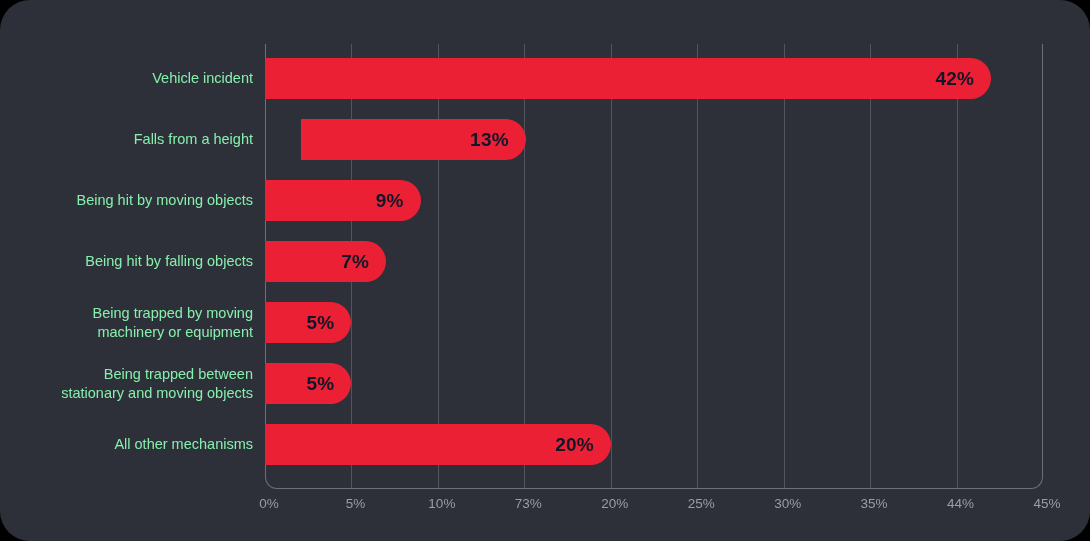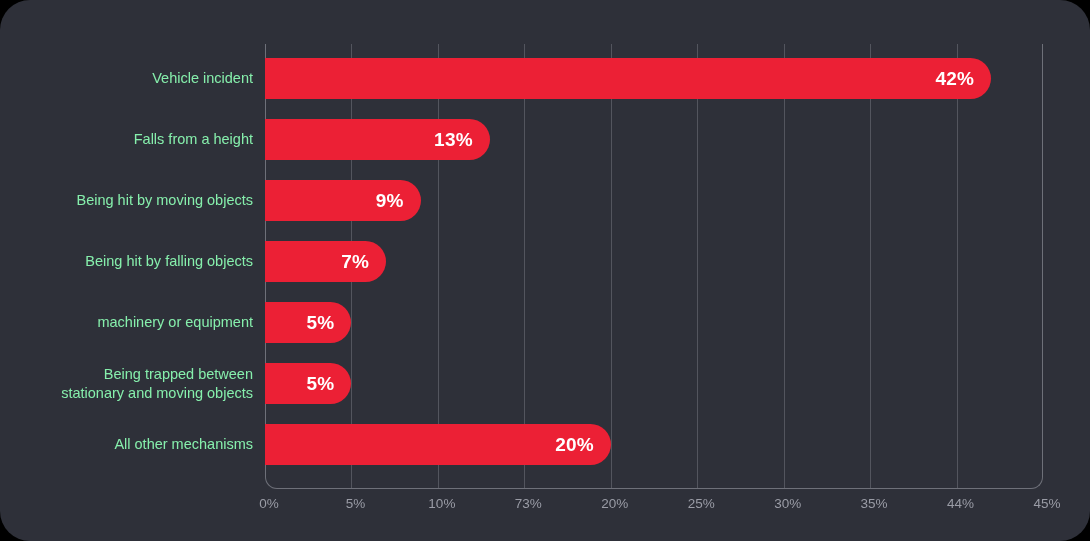--- a/index.html
+++ b/index.html
@@ -72,21 +72,21 @@
     top: 0;
     height: 41px;
     background: #ec2035;
     border-top-right-radius: 21px;
     border-bottom-right-radius: 21px;
     display: flex;
     align-items: center;
     justify-content: flex-end;
   }
   .bar-value {
-    color: #ffffff;
+    color: #0f172a;
     font-size: 19px;
     font-weight: bold;
     letter-spacing: 0.2px;
     padding-right: 17px;
     white-space: nowrap;
   }
   #cat-labels {
     position: absolute;
     left: 0;
     top: 44px;
@@ -128,20 +128,21 @@
       <div class="cat-label-item" style="top: 75px;">
         <div>Falls from a height</div>
       </div>
       <div class="cat-label-item" style="top: 136px; padding-left: 24px;">
         <div>Being hit by moving objects</div>
       </div>
       <div class="cat-label-item" style="top: 197px;">
         <div>Being hit by falling objects</div>
       </div>
       <div class="cat-label-item" style="top: 258px;">
+        <div>Being trapped by moving</div>
         <div>machinery or equipment</div>
       </div>
       <div class="cat-label-item" style="top: 319px;">
         <div>Being trapped between</div>
         <div>stationary and moving objects</div>
       </div>
       <div class="cat-label-item" style="top: 380px;">
         <div>All other mechanisms</div>
       </div>
     </div>
@@ -157,21 +158,21 @@
         <div class="gridline" style="left: 605.111px;"></div>
         <div class="gridline" style="left: 691.556px;"></div>
       </div>
     <div id="axis-bottom"></div>
     <div id="bars">
         <div class="bar-row" style="top: 14px; width: 778px;">
           <div class="bar" style="width: 726.133px;">
             <span class="bar-value">42%</span>
           </div>
         </div>
-        <div class="bar-row" style="top: 75px; width: 648px;">
+        <div class="bar-row" style="top: 75px; width: 648px; margin-left: 36px;">
           <div class="bar" style="width: 224.756px;">
             <span class="bar-value">13%</span>
           </div>
         </div>
         <div class="bar-row" style="top: 136px; width: 778px;">
           <div class="bar" style="width: 155.6px;">
             <span class="bar-value">9%</span>
           </div>
         </div>
         <div class="bar-row" style="top: 197px; width: 778px;">

